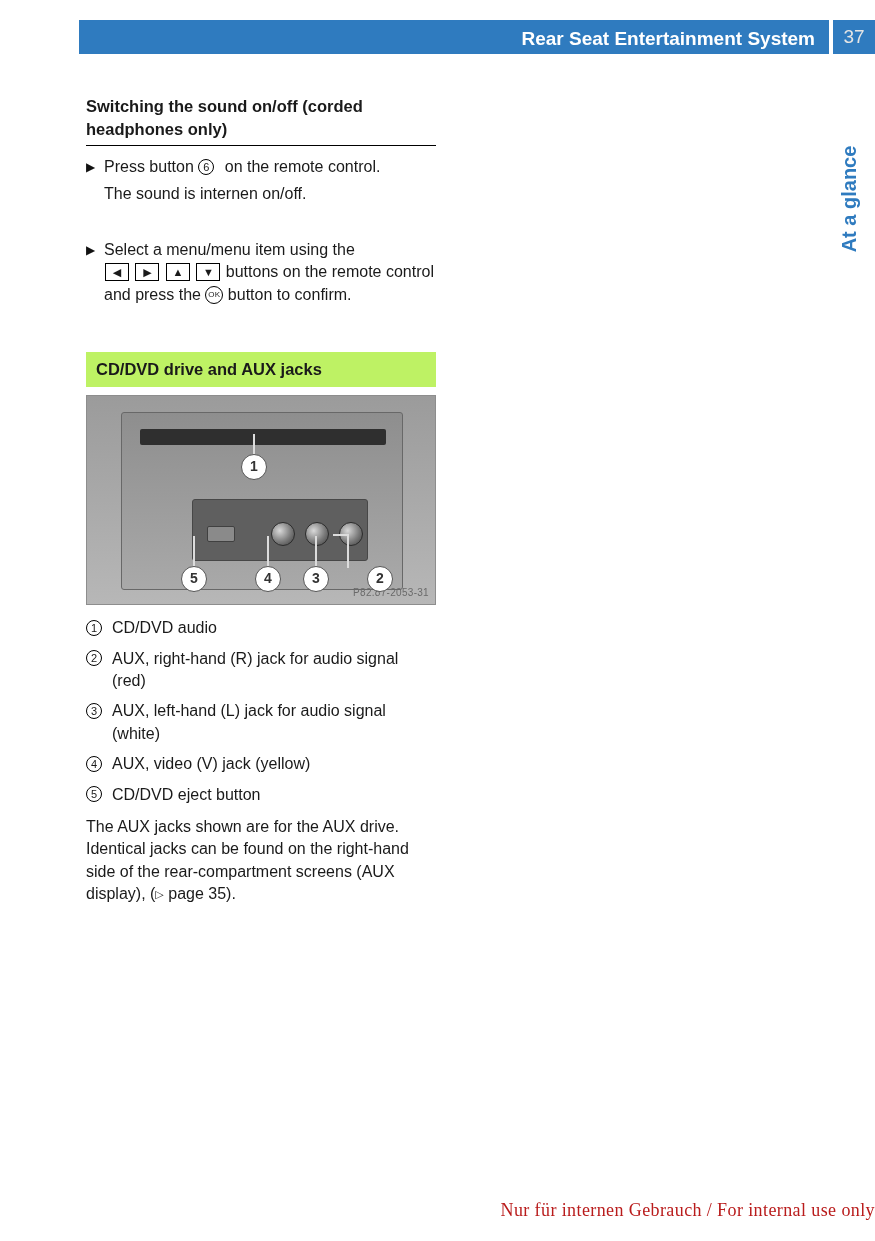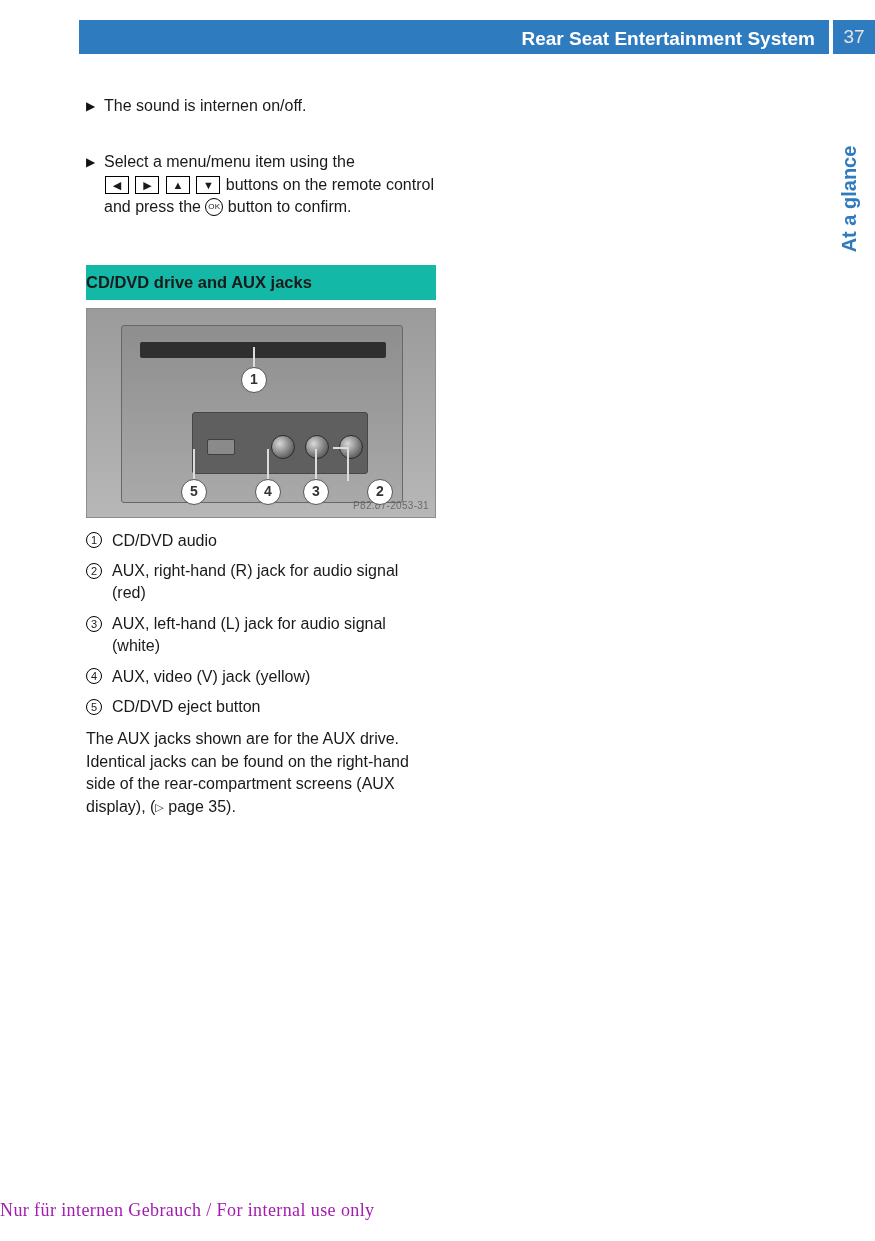--- a/index.html
+++ b/index.html
@@ -83,23 +83,23 @@
     width: 18px;
     flex-shrink: 0;
     font-size: 12px;
     color: #111;
     padding-top: 3px;
   }
   .step-body { flex: 1; }
   .step-body p { margin: 0 0 4px 0; }
   .block-spacer { height: 24px; }
   .grey-heading {
-    background: #14b8a6;
-    font-weight: bold;
-    padding: 6px 0;
+    background: #bef264;
+    font-weight: bold;
+    padding: 6px 10px;
     margin: 12px 0 8px 0;
     font-size: 16.5px;
   }
   .circ-num {
     display: inline-block;
     width: 16px;
     height: 16px;
     border: 1.3px solid #000;
     border-radius: 50%;
     font-size: 11px;
@@ -140,22 +140,22 @@
   .legend { margin-top: 12px; }
   .legend-row { display: flex; margin-bottom: 8px; }
   .legend-num { width: 26px; flex-shrink: 0; }
   .legend-text { flex: 1; }
   .para { margin: 10px 0 0 0; }
   .tri { font-size: 11px; vertical-align: 1px; }
   .footer-watermark {
     position: absolute;
     bottom: 18px;
     width: 100%;
-    text-align: left;
-    color: #a21caf;
+    text-align: right;
+    color: #b91c1c;
     font-family: "Times New Roman", serif;
     font-size: 18px;
     letter-spacing: 0.4px;
   }
 
   
   .figure {
     width: 350px;
     height: 210px;
     background: linear-gradient(180deg, #9b9b9b 0%, #b7b7b7 100%);
@@ -261,23 +261,29 @@
   <div class="header-title">Rear Seat Entertainment System</div>
   <div class="header-page">37</div>
 </div>
 
 <div class="side-tab">
   <div class="side-tab-text">At a glance</div>
 </div>
 
 <div class="content">
 
+  <div class="h3">Switching the sound on/off (corded headphones only)</div>
   <div class="step">
     <div class="step-marker">▶</div>
     <div class="step-body">
+      <p>
+        <span>Press button </span>
+        <span class="circ-num">6</span>
+        <span> on the remote control.</span>
+      </p>
       <p>The sound is internen on/off.</p>
     </div>
   </div>
 
   <div class="block-spacer"></div>
 
   <div class="step">
     <div class="step-marker">▶</div>
     <div class="step-body">
       <p>

